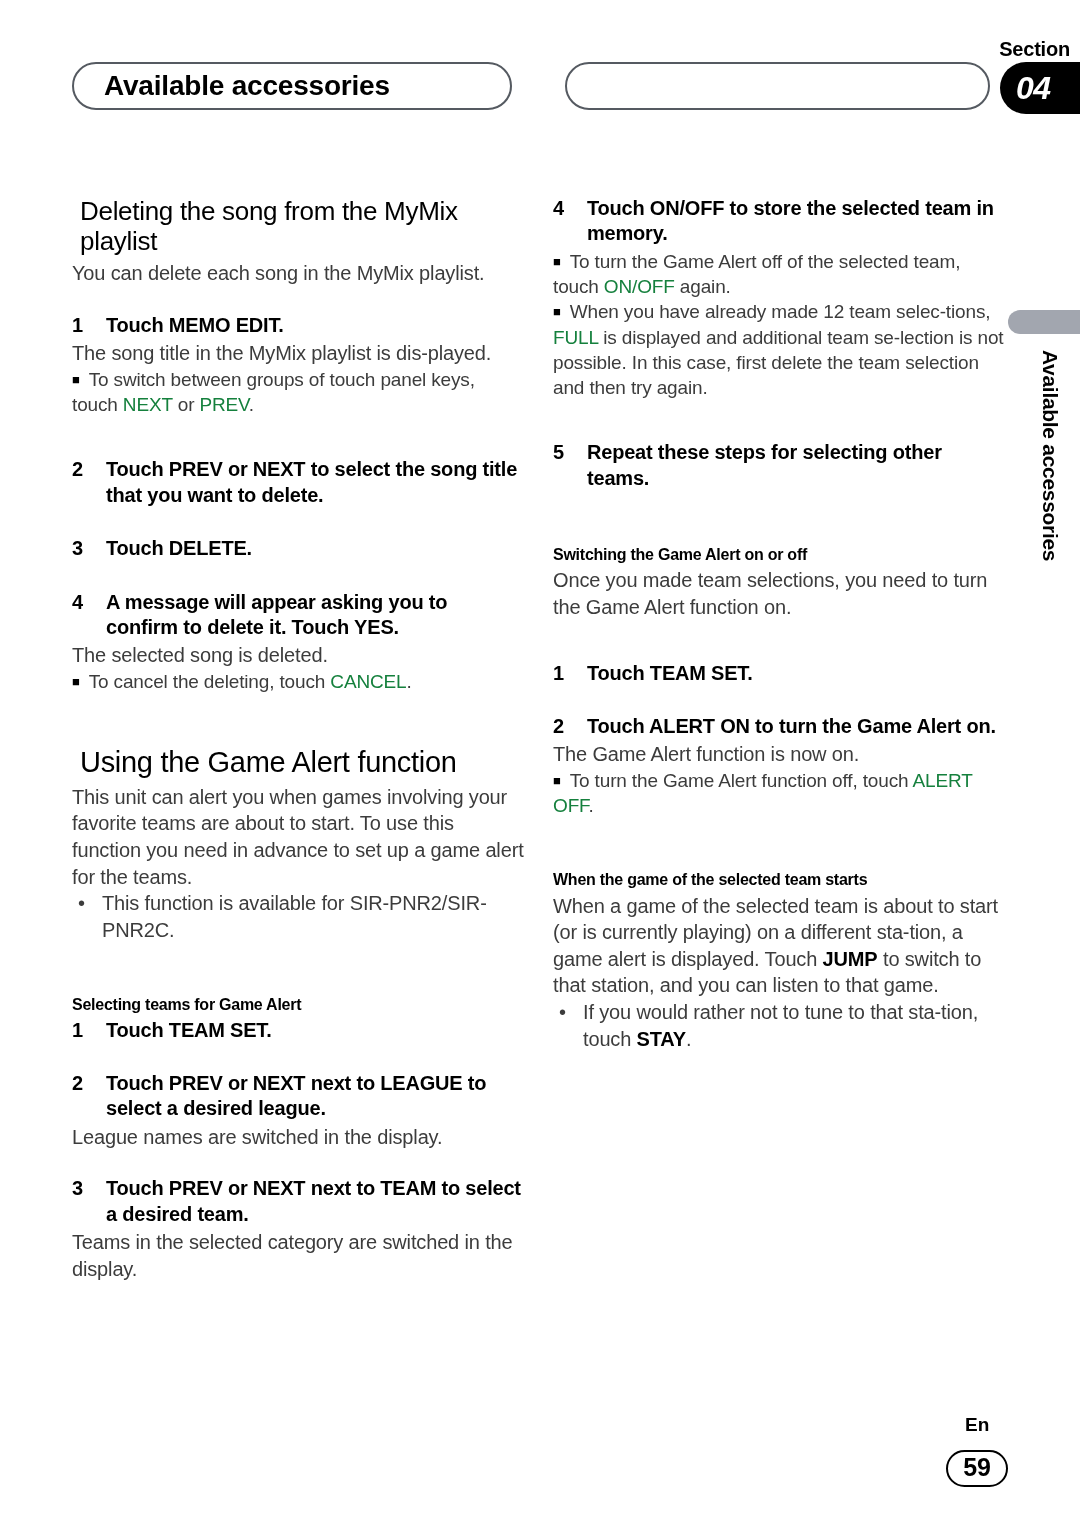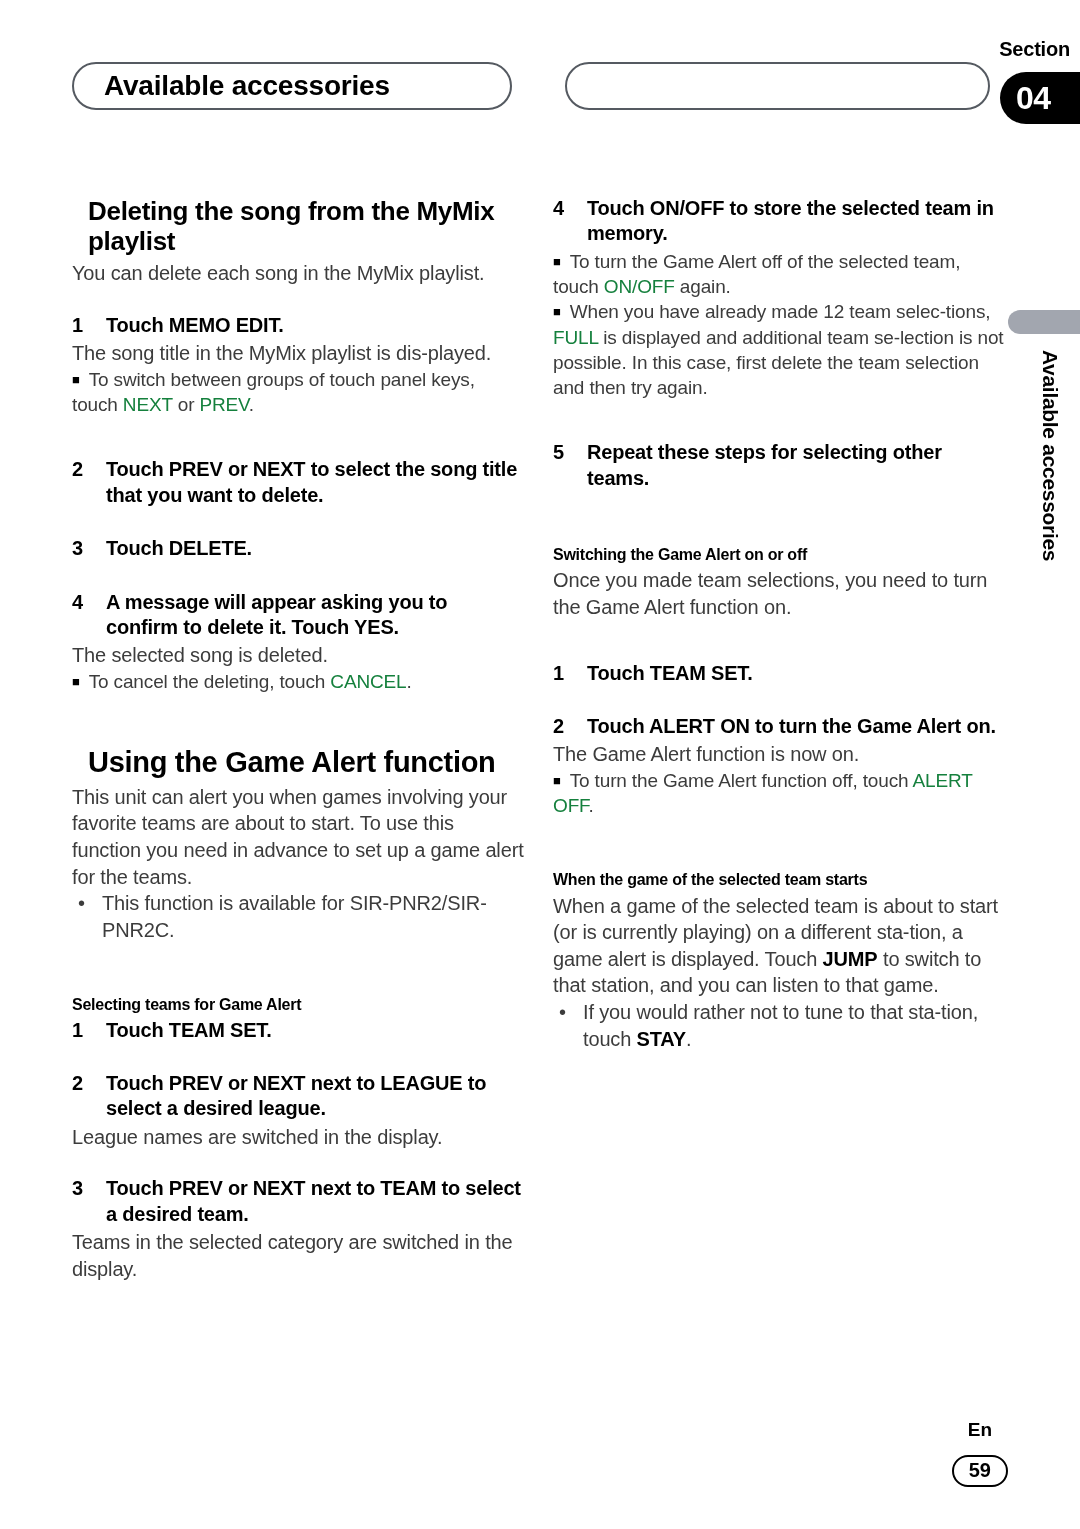--- a/index.html
+++ b/index.html
@@ -57,26 +57,27 @@
     right: 10px;
     top: 38px;
     font-size: 20px;
     font-weight: bold;
     color: #000;
     letter-spacing: -0.2px;
   }
   .section-badge {
     position: absolute;
     right: 0;
-    top: 72px;
+    top: 62px;
     width: 80px;
     height: 52px;
     background: #000000;
     border-top-left-radius: 26px;
     border-bottom-left-radius: 26px;
+    font-style: italic;
   }
   .section-badge .num {
     position: absolute;
     left: 16px;
     top: 50%;
     transform: translateY(-50%);
     color: #ffffff;
     font-size: 32px;
     font-weight: bold;
     letter-spacing: -0.5px;
@@ -117,23 +118,23 @@
   .col {
     position: absolute;
     top: 196px;
     width: 452px;
   }
   .col-left  { left: 72px; }
   .col-right { left: 553px; }
 
   
   h2.sec-head {
-    margin: 0 0 4px 16px;
+    margin: 0 0 4px 8px;
     font-size: 26px;
-    font-weight: bold;
+    font-weight: normal;
     line-height: 1.16;
     letter-spacing: -0.3px;
     color: #000;
   }
   h3.sub-head {
     margin: 0 0 3px 0;
     font-size: 16px;
     font-weight: bold;
     line-height: 1.2;
     letter-spacing: -0.25px;
@@ -215,21 +216,21 @@
   .footer .lang {
     font-size: 19px;
     font-weight: bold;
     color: #000;
   }
   .footer .page-oval {
     box-sizing: border-box;
     border: 2px solid #000;
     border-radius: 999px;
     padding: 2px 15px 4px 15px;
-    font-size: 20px;
+    font-size: 25px;
     font-weight: bold;
     color: #000;
     line-height: 1.1;
   }
 </style>
 </head>
 <body>
 
 <div class="header">
   <div class="pill pill-title">

